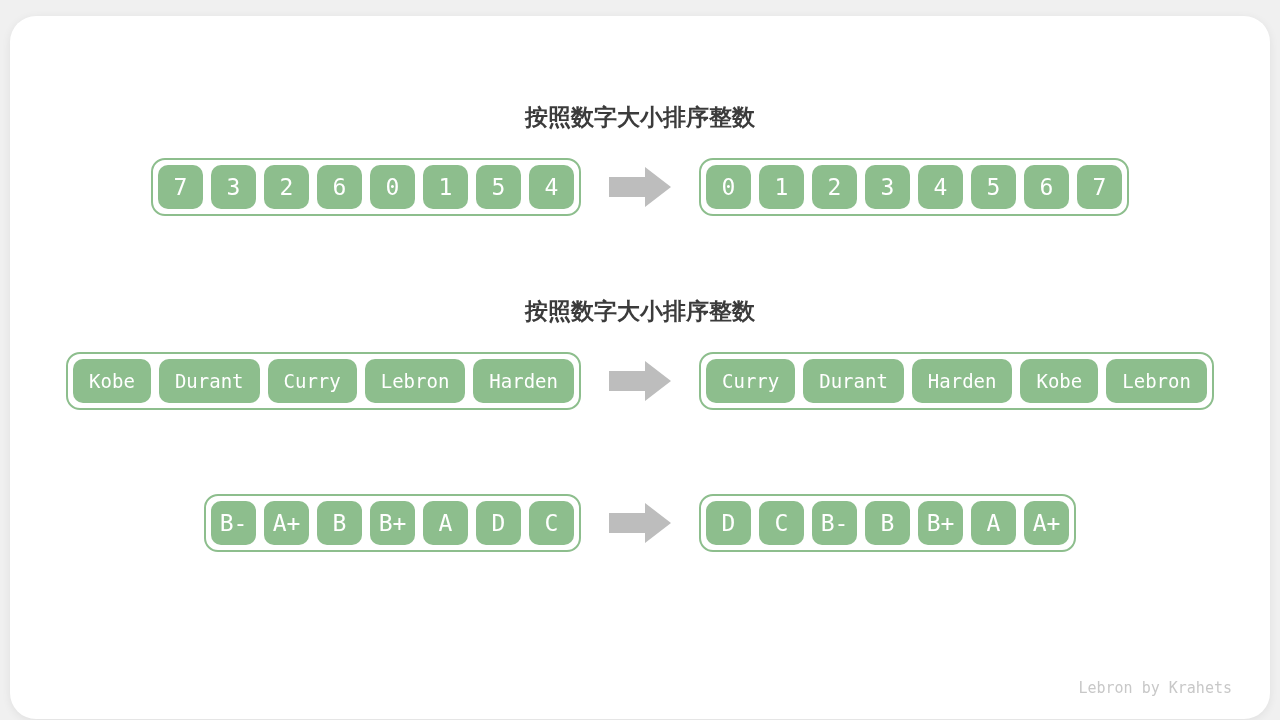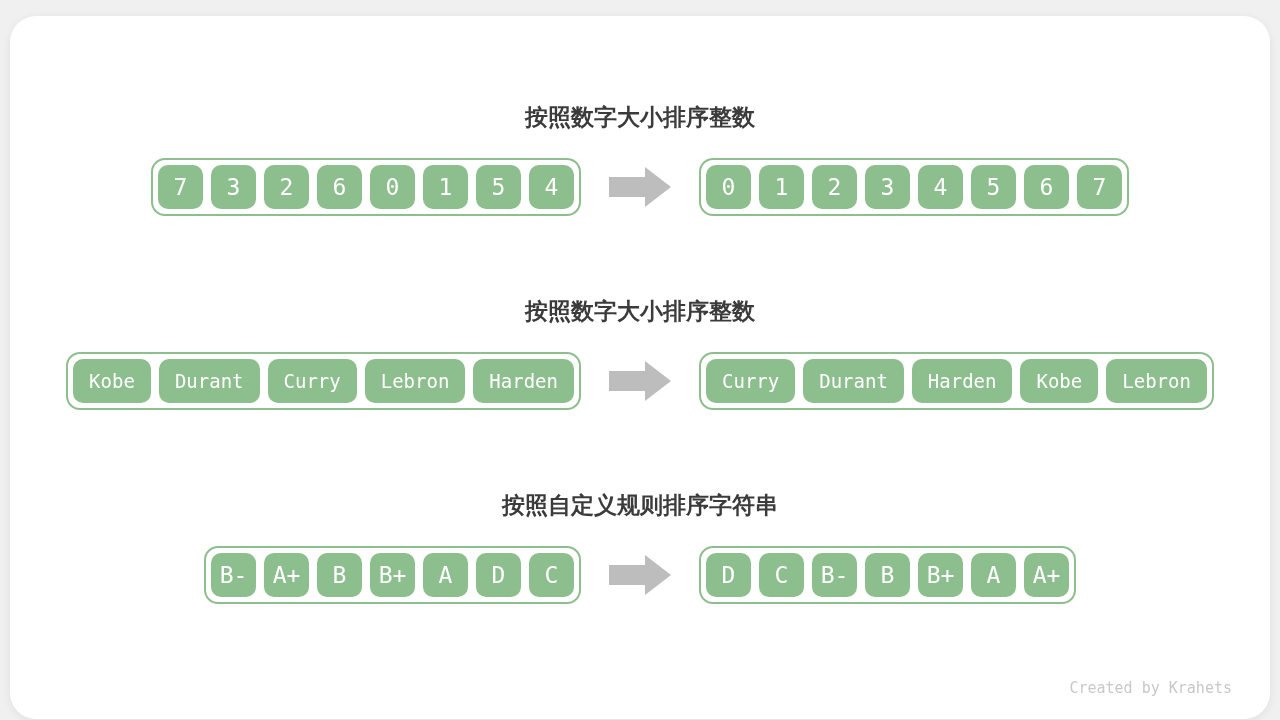--- a/index.html
+++ b/index.html
@@ -132,21 +132,20 @@
           <div class="array-container">
             <div class="cell wide">Curry</div>
             <div class="cell wide">Durant</div>
             <div class="cell wide">Harden</div>
             <div class="cell wide">Kobe</div>
             <div class="cell wide">Lebron</div>
           </div>
         </div>
       </section>
       <section class="row">
-        <h2 class="row-title">按照自定义规则排序字符串</h2>
         <div class="row-body">
           <div class="array-container">
             <div class="cell sq">B-</div>
             <div class="cell sq">A+</div>
             <div class="cell sq">B</div>
             <div class="cell sq">B+</div>
             <div class="cell sq">A</div>
             <div class="cell sq">D</div>
             <div class="cell sq">C</div>
           </div>
@@ -160,14 +159,14 @@
             <div class="cell sq">C</div>
             <div class="cell sq">B-</div>
             <div class="cell sq">B</div>
             <div class="cell sq">B+</div>
             <div class="cell sq">A</div>
             <div class="cell sq">A+</div>
           </div>
         </div>
       </section>
     </div>
-  <div class="credit">Created by Krahets</div>
+  <div class="credit">Lebron by Krahets</div>
 </div>
 
 </body></html>

